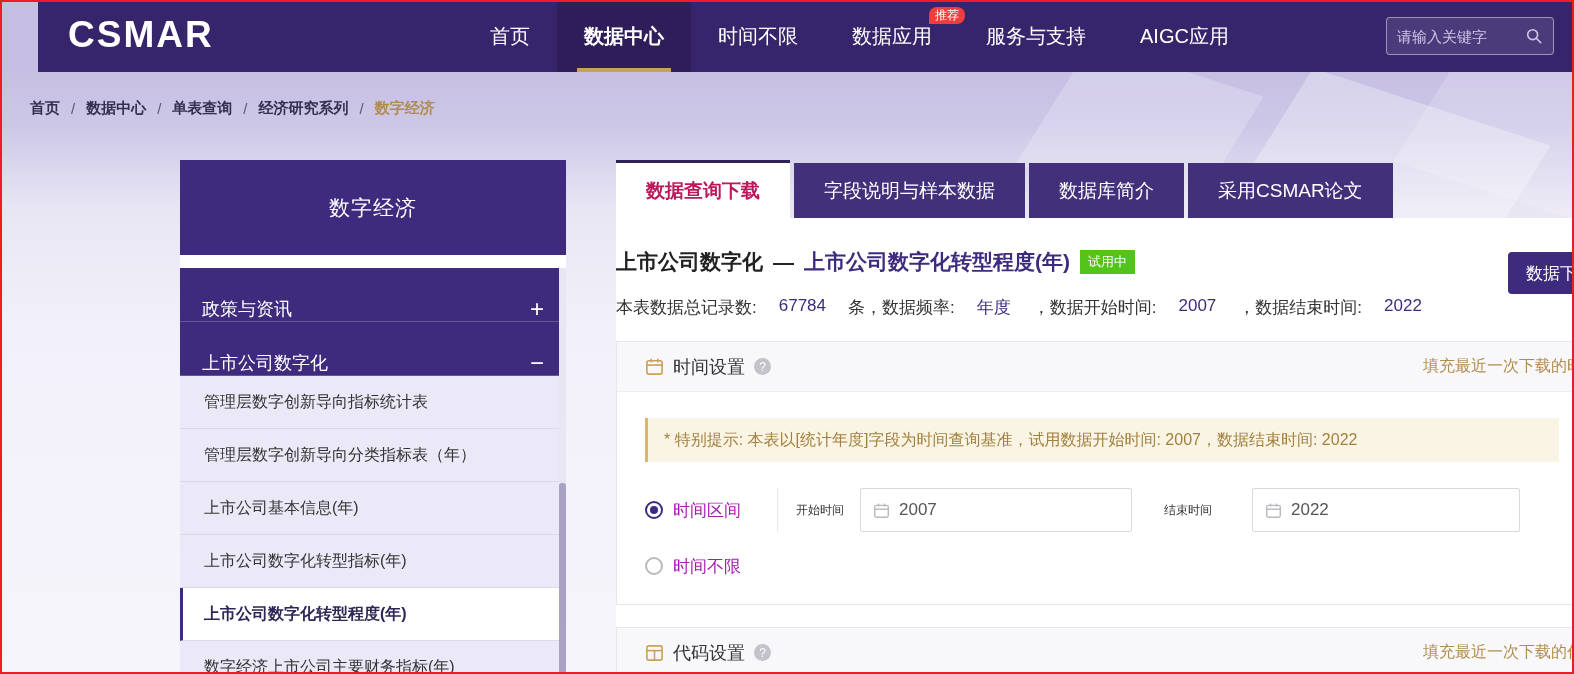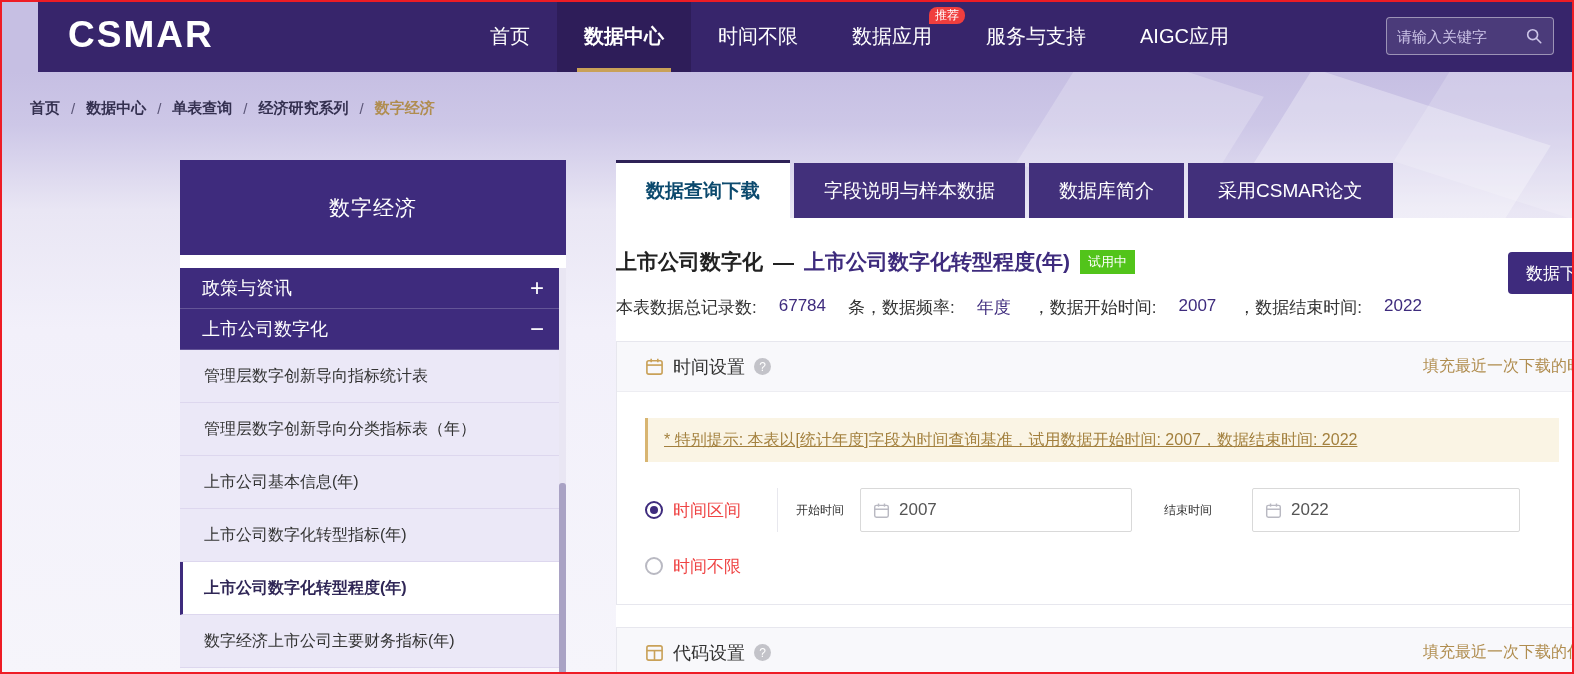--- a/index.html
+++ b/index.html
@@ -30,58 +30,58 @@
   
   .breadcrumb { position:absolute; top:99px; left:30px; z-index:4; font-size:15px; font-weight:bold; color:#343050; display:flex; gap:11px; align-items:center; }
   .breadcrumb .bc { cursor:pointer; }
   .breadcrumb .sep { color:#5b5678; font-weight:normal; }
   .breadcrumb .current { color:#b08d4f; }
 
   
   .sidebar { position:absolute; left:180px; top:160px; width:386px; bottom:0; z-index:4; }
   .sidebar-header { height:95px; background:#3e2b7d; color:#fff; font-size:21px; display:flex; align-items:center; justify-content:center; letter-spacing:1px; }
   .sidebar-gap { height:13px; background:#fff; }
-  .group-row { height:41px; background:#3e2b7d; color:#fff; display:flex; align-items:center; justify-content:space-between; padding:0 22px; font-size:18px; border-bottom:1px solid rgba(255,255,255,.2); cursor:pointer; }
+  .group-row { height:54px; background:#3e2b7d; color:#fff; display:flex; align-items:flex-end; justify-content:space-between; padding:0 22px; font-size:18px; border-bottom:1px solid rgba(255,255,255,.2); cursor:pointer; }
   .group-toggle { font-size:24px; line-height:1; color:#fff; }
   .sub-item { height:53px; background:#ebe8f7; border-bottom:1px solid #ddd7ee; display:flex; align-items:center; padding:0 24px; font-size:16px; color:#333; cursor:pointer; }
   .sub-item.active { background:#fff; border-left:3px solid #3e2b7d; padding-left:21px; font-weight:bold; color:#2f2656; }
   .scrollbar-track { position:absolute; right:0; top:108px; bottom:0; width:7px; background:#e9e6f3; }
   .scrollbar-thumb { position:absolute; right:0; top:215px; width:7px; height:285px; background:#a9a2c4; border-radius:3px; cursor:grab; }
 
   
   .tabs { position:absolute; left:616px; top:160px; height:58px; display:flex; gap:4px; align-items:flex-end; z-index:5; }
   .tab { height:55px; background:#42307b; color:#fff; font-size:19px; display:flex; align-items:center; padding:0 30px; cursor:pointer; white-space:nowrap; }
-  .tab.active { height:58px; background:#fff; color:#0c4a6e; font-weight:bold; border-top:3px solid #2e2257; }
+  .tab.active { height:58px; background:#fff; color:#be185d; font-weight:bold; border-top:3px solid #2e2257; }
 
   
   .main { position:absolute; left:616px; top:218px; width:1040px; bottom:0; background:#fff; z-index:3; }
   .title-row { margin-top:30px; display:flex; align-items:center; gap:10px; }
   .title-group, .title-dash { font-size:21px; font-weight:bold; color:#222; white-space:nowrap; }
   .title-table { font-size:21px; font-weight:bold; color:#3e2b7d; white-space:nowrap; }
   .trial-badge { background:#52c41a; color:#fff; font-size:13px; padding:3px 8px; border-radius:0; white-space:nowrap; }
   .download-btn { position:absolute; top:34px; left:892px; height:42px; min-width:130px; background:#3e2b7d; color:#fff; font-size:17px; display:flex; align-items:center; padding:0 18px; border-radius:4px; cursor:pointer; white-space:nowrap; }
   .stats { margin-top:20px; display:flex; font-size:17px; color:#333; }
   .stat { display:flex; gap:22px; white-space:nowrap; }
   .stat-value { color:#3e2b7d; }
 
   .panel { margin-top:22px; border:1px solid #e7e7ee; width:1040px; background:#fff; }
   .panel-header { height:50px; background:#f8f8fb; border-bottom:1px solid #ededf2; display:flex; align-items:center; padding:0 56px 0 28px; }
   .panel-title { font-size:18px; font-weight:normal; color:#333; margin:0 9px; white-space:nowrap; }
   .cal-icon { color:#c9a158; display:flex; }
   .cal-icon.grey { color:#b9b9c2; }
   .help-icon { width:17px; height:17px; border-radius:50%; background:#c3c3c9; color:#fff; font-size:12px; display:flex; align-items:center; justify-content:center; cursor:pointer; }
   .fill-link { margin-left:auto; color:#b08d4f; font-size:16px; white-space:nowrap; cursor:pointer; }
   .panel-body { padding:26px 0 26px 28px; }
-  .notice { background:#faf4e4; border-left:3px solid #d8b571; color:#a3803e; font-size:16px; height:44px; display:flex; align-items:center; padding:0 16px; margin-right:96px; white-space:nowrap; overflow:hidden;text-decoration:underline; }
+  .notice { background:#faf4e4; border-left:3px solid #d8b571; color:#a3803e; font-size:16px; height:44px; display:flex; align-items:center; padding:0 16px; margin-right:96px; white-space:nowrap; overflow:hidden; }
   .time-row { margin-top:26px; display:flex; align-items:center; height:44px; }
   .time-row2 { margin-top:22px; display:flex; align-items:center; height:24px; }
   .radio { width:18px; height:18px; border-radius:50%; border:2px solid #3e2b7d; position:relative; flex:none; cursor:pointer; }
   .radio.checked::after { content:""; position:absolute; inset:3px; border-radius:50%; background:#3e2b7d; }
   .radio.unchecked { border-color:#b9b9c2; }
-  .opt-label { font-size:17px; color:#ef4444; margin-left:10px; white-space:nowrap; }
+  .opt-label { font-size:17px; color:#a21caf; margin-left:10px; white-space:nowrap; }
   .vdiv { width:1px; height:44px; background:#e8e8ee; margin-left:36px; }
   .inp-label { font-size:12px; color:#333; margin-left:18px; white-space:nowrap; }
   .inp-label.end { margin-left:32px; }
   .date-input { margin-left:16px; width:272px; height:44px; border:1px solid #d9d9d9; border-radius:2px; display:flex; align-items:center; padding:0 12px; gap:9px; background:#fff; }
   .date-input.end { margin-left:40px; width:268px; }
   .date-input input { border:none; outline:none; font-size:17px; color:#555; width:100%; font-family:inherit; background:transparent; }
 </style>
 </head>
 <body>
 

